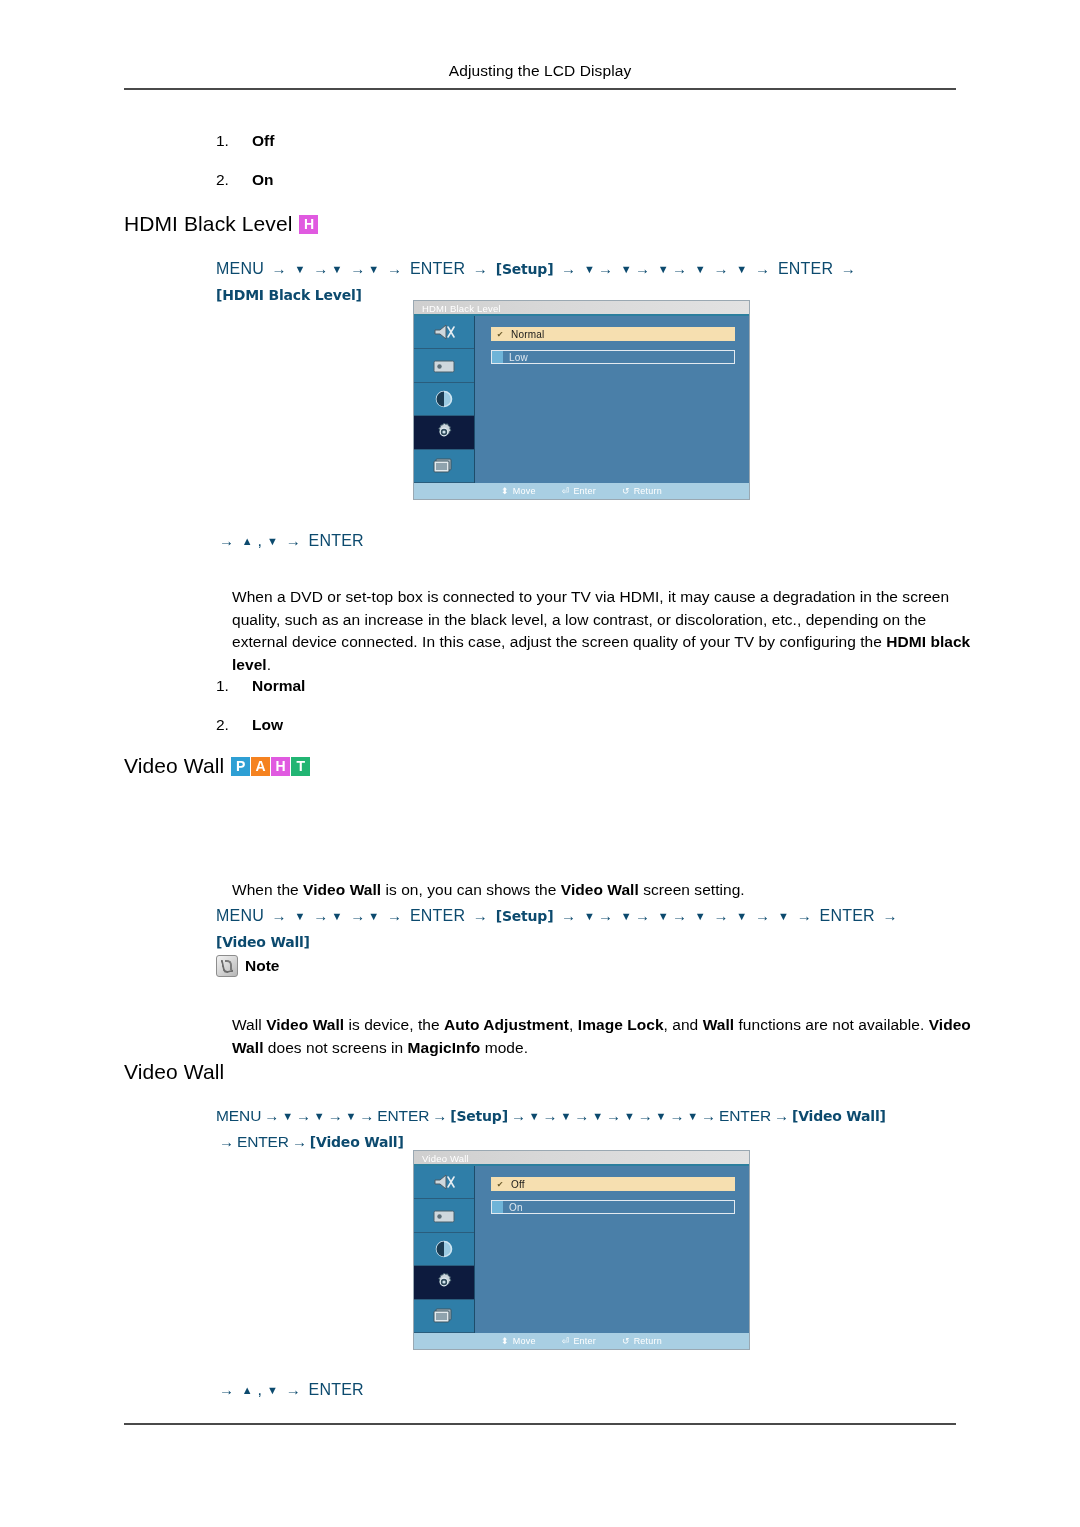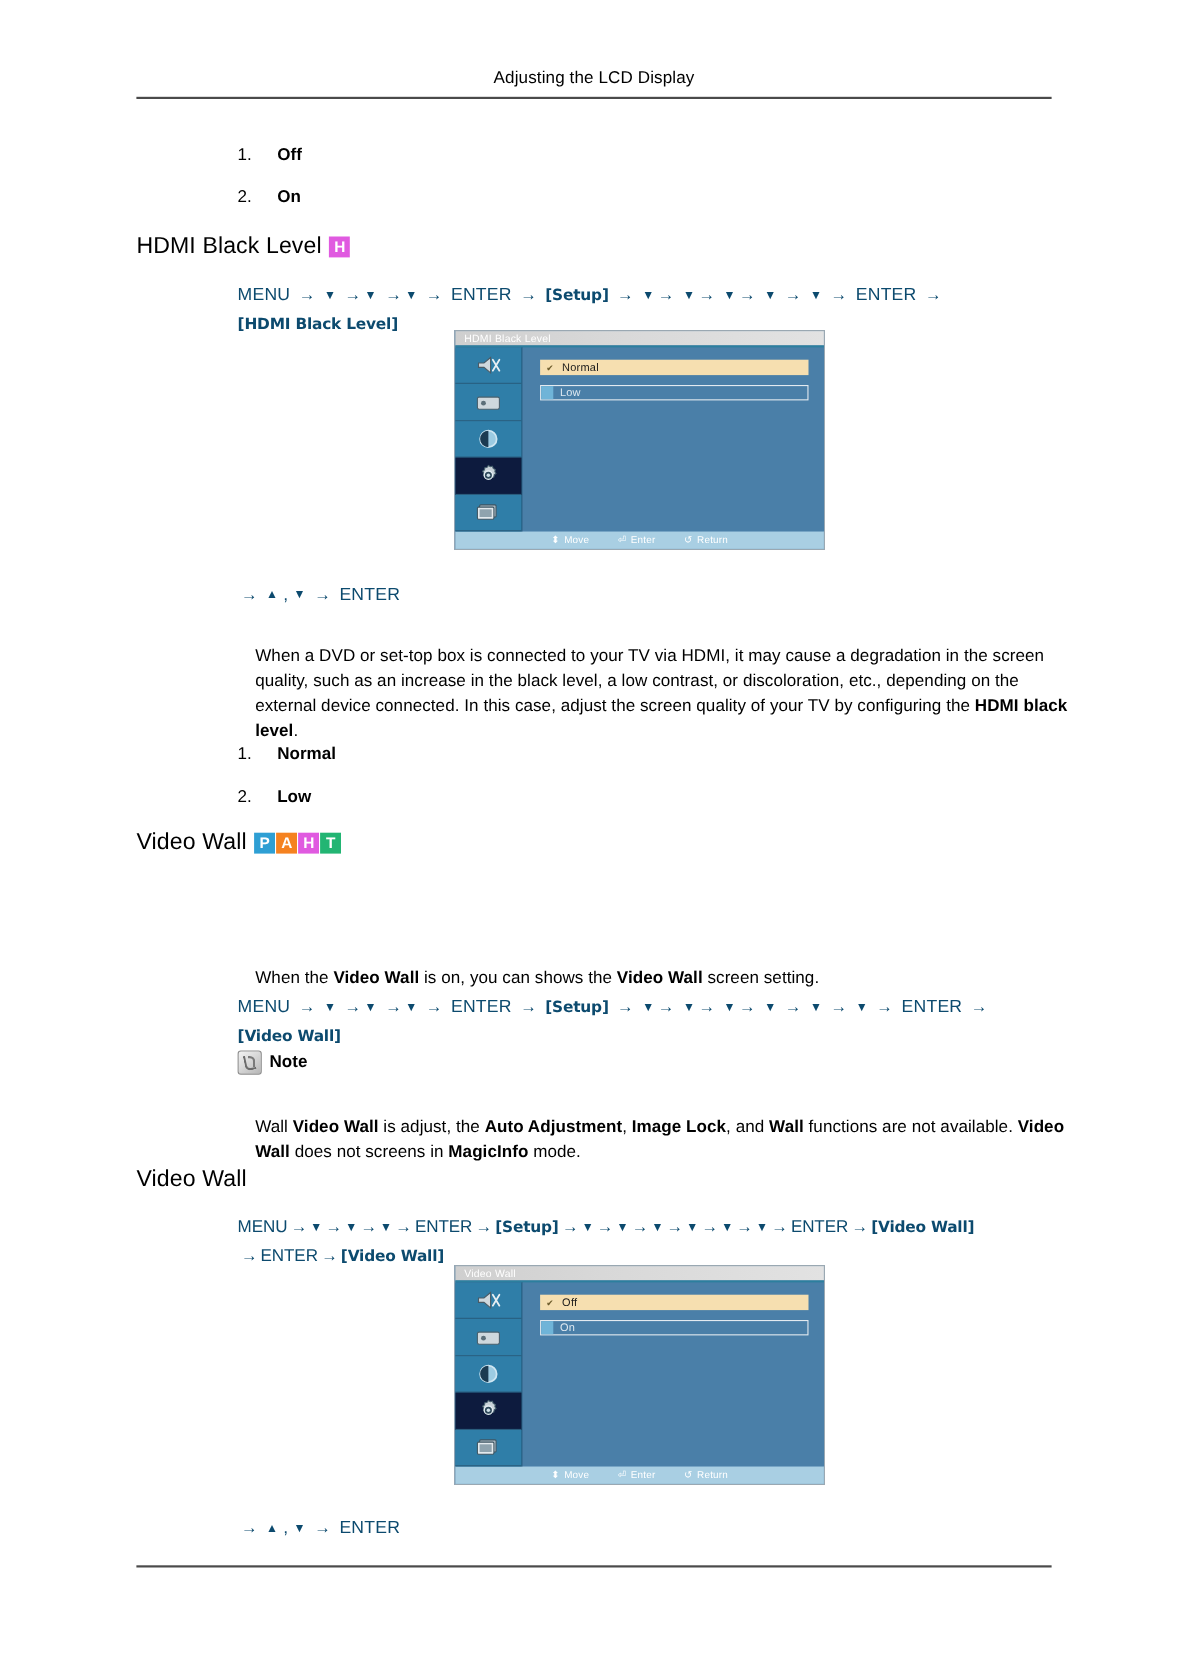--- a/index.html
+++ b/index.html
@@ -436,21 +436,21 @@
     <br>
     <span class="brk">[Video Wall]</span>
   </div>
 
   <div class="note" style="top:955px; left:216px;">
     <span class="note-icon"></span>
     <span>Note</span>
   </div>
 
   <p class="para" style="top:998px; left:216px; width:748px;">
-    <span>Wall </span><b>Video Wall</b><span> is adjust, the </span><b>Auto Adjustment</b><span>, </span><b>Image Lock</b><span>, and </span><b>Wall</b><span> functions are not available. </span><b>Video Wall</b><span> does not screens in </span><b>MagicInfo</b><span> mode.</span>
+    <span>Wall </span><b>Video Wall</b><span> is device, the </span><b>Auto Adjustment</b><span>, </span><b>Image Lock</b><span>, and </span><b>Wall</b><span> functions are not available. </span><b>Video Wall</b><span> does not screens in </span><b>MagicInfo</b><span> mode.</span>
   </p>
 
   <h2 class="section" style="top:1060px; left:124px;">
     <span>Video Wall</span>
   </h2>
 
   <div class="menupath compact" style="top:1103px; left:216px; width:790px;">
     <span class="tok">MENU</span><span class="arrow">→</span><span class="dn">▼</span><span class="arrow">→</span><span class="dn">▼</span><span class="arrow">→</span><span class="dn">▼</span><span class="arrow">→</span><span class="tok">ENTER</span><span class="arrow">→</span><span class="brk">[Setup]</span><span class="arrow">→</span><span class="dn">▼</span><span class="arrow">→</span><span class="dn">▼</span><span class="arrow">→</span><span class="dn">▼</span><span class="arrow">→</span><span class="dn">▼</span><span class="arrow">→</span><span class="dn">▼</span><span class="arrow">→</span><span class="dn">▼</span><span class="arrow">→</span><span class="tok">ENTER</span><span class="arrow">→</span><span class="brk">[Video Wall]</span>
     <br>
     <span class="arrow">→</span><span class="tok">ENTER</span><span class="arrow">→</span><span class="brk">[Video Wall]</span>

